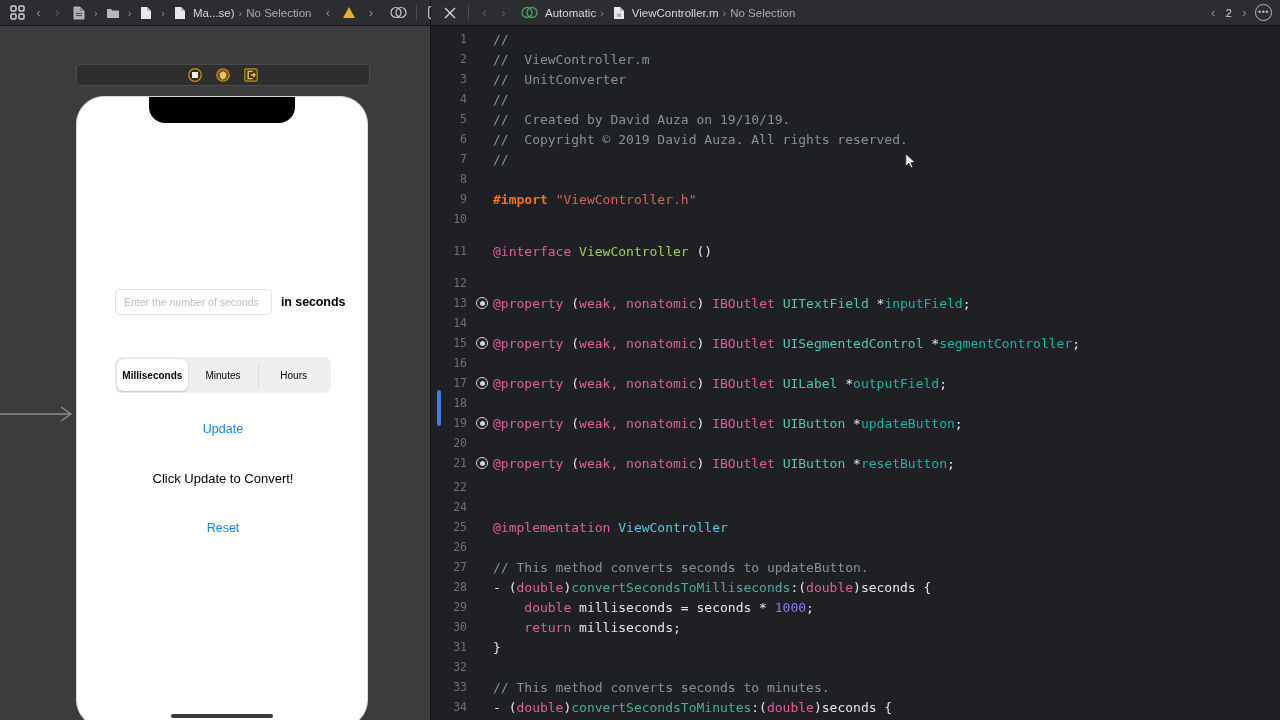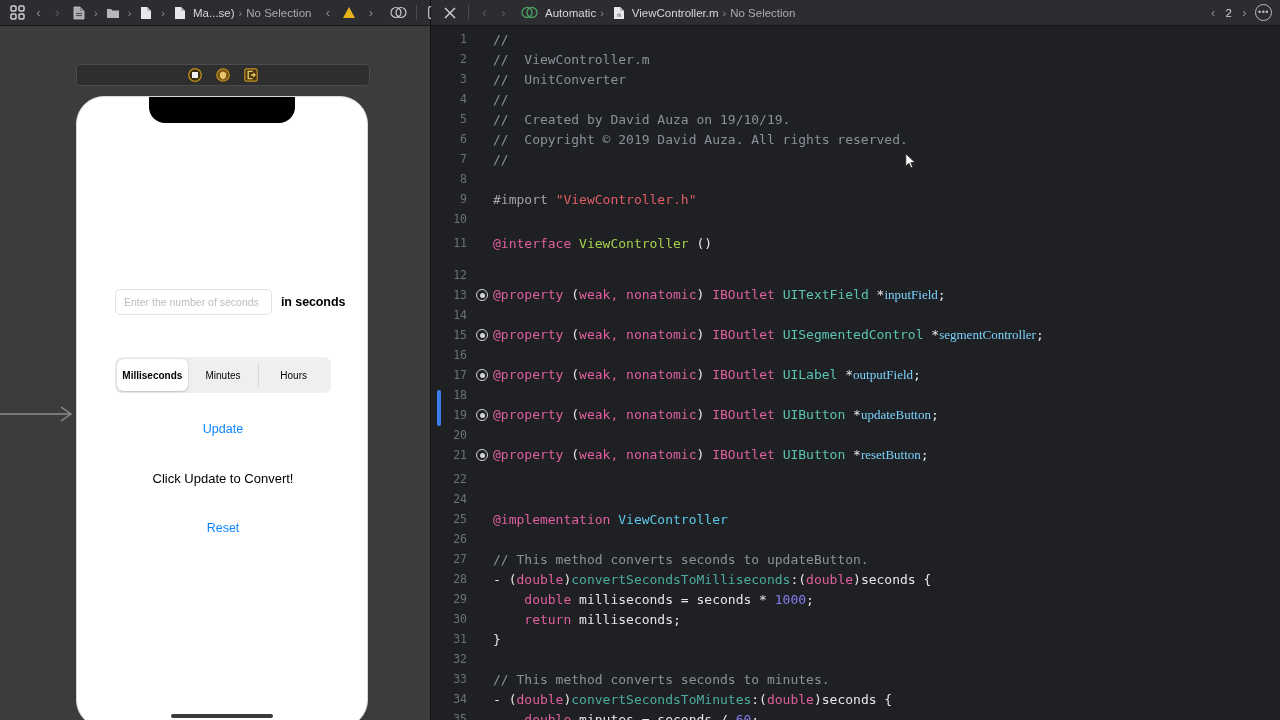--- a/index.html
+++ b/index.html
@@ -174,26 +174,26 @@
   .ob {
     width: 12px; height: 12px; border-radius: 50%;
     border: 1.7px solid #d2d4d8;
     display: flex; align-items: center; justify-content: center;
   }
   .ob i { width: 5px; height: 5px; border-radius: 50%; background: #d2d4d8; display: block; }
   .code-txt { flex: 1 1 auto; color: #e6e7ea; padding-left: 0px; }
 
   
   .c-comment { color: #8a9199; }
-  .c-pre     { color: #a3a3a3; }
+  .c-pre     { color: #f97316; font-weight: bold; }
   .c-str     { color: #e05e63; }
   .c-kw      { color: #e05f9e; }
   .c-type    { color: #5bc3b1; }
   .c-cls     { color: #a4d14a; }
-  .c-ident   { color: #7dd3fc; font-family: Liberation Serif, serif; }
+  .c-ident   { color: #14b8a6; }
   .c-plain   { color: #e6e7ea; }
   .c-num     { color: #8a7cf0; }
   .c-method  { color: #4aada0; }
   .c-implcls { color: #5ac8e8; }
 
   .cursor {
     position: absolute; left: 474px; top: 127px;
     width: 11px; height: 16px; pointer-events: none;
   }
 </style>
@@ -377,21 +377,21 @@
           <div class="code-line" style="margin-top: 3px;"><div class="ln">1</div><div class="ob-wrap"></div><div class="code-txt"><span class="c-comment">//</span></div></div>
           <div class="code-line" style="margin-top: 0px;"><div class="ln">2</div><div class="ob-wrap"></div><div class="code-txt"><span class="c-comment">//  ViewController.m</span></div></div>
           <div class="code-line" style="margin-top: 0px;"><div class="ln">3</div><div class="ob-wrap"></div><div class="code-txt"><span class="c-comment">//  UnitConverter</span></div></div>
           <div class="code-line" style="margin-top: 0px;"><div class="ln">4</div><div class="ob-wrap"></div><div class="code-txt"><span class="c-comment">//</span></div></div>
           <div class="code-line" style="margin-top: 0px;"><div class="ln">5</div><div class="ob-wrap"></div><div class="code-txt"><span class="c-comment">//  Created by David Auza on 19/10/19.</span></div></div>
           <div class="code-line" style="margin-top: 0px;"><div class="ln">6</div><div class="ob-wrap"></div><div class="code-txt"><span class="c-comment">//  Copyright © 2019 David Auza. All rights reserved.</span></div></div>
           <div class="code-line" style="margin-top: 0px;"><div class="ln">7</div><div class="ob-wrap"></div><div class="code-txt"><span class="c-comment">//</span></div></div>
           <div class="code-line" style="margin-top: 0px;"><div class="ln">8</div><div class="ob-wrap"></div><div class="code-txt"></div></div>
           <div class="code-line" style="margin-top: 0px;"><div class="ln">9</div><div class="ob-wrap"></div><div class="code-txt"><span class="c-pre">#import </span><span class="c-str">"ViewController.h"</span></div></div>
           <div class="code-line" style="margin-top: 0px;"><div class="ln">10</div><div class="ob-wrap"></div><div class="code-txt"></div></div>
-          <div class="code-line" style="margin-top: 4px;"><div class="ln">11</div><div class="ob-wrap"></div><div class="code-txt"><span class="c-kw">@interface </span><span class="c-cls">ViewController</span><span class="c-plain"> ()</span></div></div>
+          <div class="code-line" style="margin-top: 12px;"><div class="ln">11</div><div class="ob-wrap"></div><div class="code-txt"><span class="c-kw">@interface </span><span class="c-cls">ViewController</span><span class="c-plain"> ()</span></div></div>
           <div class="code-line" style="margin-top: 12px;"><div class="ln">12</div><div class="ob-wrap"></div><div class="code-txt"></div></div>
           <div class="code-line" style="margin-top: 0px;"><div class="ln">13</div><div class="ob-wrap"><div class="ob"><i></i></div></div><div class="code-txt"><span class="c-kw">@property </span><span class="c-plain">(</span><span class="c-kw">weak, nonatomic</span><span class="c-plain">) </span><span class="c-kw">IBOutlet </span><span class="c-type">UITextField </span><span class="c-plain">*</span><span class="c-ident">inputField</span><span class="c-plain">;</span></div></div>
           <div class="code-line" style="margin-top: 0px;"><div class="ln">14</div><div class="ob-wrap"></div><div class="code-txt"></div></div>
           <div class="code-line" style="margin-top: 0px;"><div class="ln">15</div><div class="ob-wrap"><div class="ob"><i></i></div></div><div class="code-txt"><span class="c-kw">@property </span><span class="c-plain">(</span><span class="c-kw">weak, nonatomic</span><span class="c-plain">) </span><span class="c-kw">IBOutlet </span><span class="c-type">UISegmentedControl </span><span class="c-plain">*</span><span class="c-ident">segmentController</span><span class="c-plain">;</span></div></div>
           <div class="code-line" style="margin-top: 0px;"><div class="ln">16</div><div class="ob-wrap"></div><div class="code-txt"></div></div>
           <div class="code-line" style="margin-top: 0px;"><div class="ln">17</div><div class="ob-wrap"><div class="ob"><i></i></div></div><div class="code-txt"><span class="c-kw">@property </span><span class="c-plain">(</span><span class="c-kw">weak, nonatomic</span><span class="c-plain">) </span><span class="c-kw">IBOutlet </span><span class="c-type">UILabel </span><span class="c-plain">*</span><span class="c-ident">outputField</span><span class="c-plain">;</span></div></div>
           <div class="code-line" style="margin-top: 0px;"><div class="ln">18</div><div class="ob-wrap"></div><div class="code-txt"></div></div>
           <div class="code-line" style="margin-top: 0px;"><div class="ln">19</div><div class="ob-wrap"><div class="ob"><i></i></div></div><div class="code-txt"><span class="c-kw">@property </span><span class="c-plain">(</span><span class="c-kw">weak, nonatomic</span><span class="c-plain">) </span><span class="c-kw">IBOutlet </span><span class="c-type">UIButton </span><span class="c-plain">*</span><span class="c-ident">updateButton</span><span class="c-plain">;</span></div></div>
           <div class="code-line" style="margin-top: 0px;"><div class="ln">20</div><div class="ob-wrap"></div><div class="code-txt"></div></div>
           <div class="code-line" style="margin-top: 0px;"><div class="ln">21</div><div class="ob-wrap"><div class="ob"><i></i></div></div><div class="code-txt"><span class="c-kw">@property </span><span class="c-plain">(</span><span class="c-kw">weak, nonatomic</span><span class="c-plain">) </span><span class="c-kw">IBOutlet </span><span class="c-type">UIButton </span><span class="c-plain">*</span><span class="c-ident">resetButton</span><span class="c-plain">;</span></div></div>

